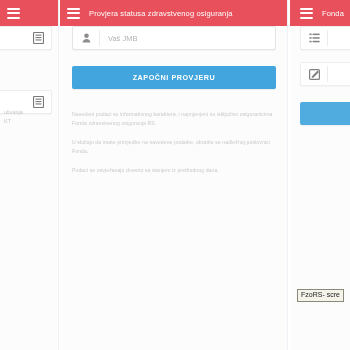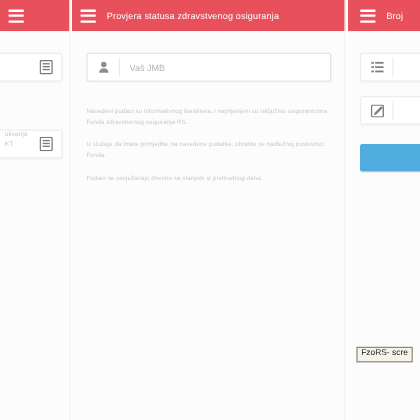--- a/index.html
+++ b/index.html
@@ -91,21 +91,21 @@
     white-space: nowrap;
     color: #ffffff;
     font-weight: 400;
     overflow: hidden;
   }
 
   
   .panel-body {
     background: #fcfcfc;
     height: 324px;
-    padding: 18px 12px 0 12px;
+    padding: 0 12px 0 12px;
     box-sizing: border-box;
     position: relative;
   }
   .panel-left .panel-body,
   .panel-right .panel-body {
     padding-left: 0;
     padding-right: 0;
   }
 
   
@@ -324,20 +324,21 @@
             <path d="M0.6 9.6c0-2.3 1.8-3.7 3.9-3.7s3.9 1.4 3.9 3.7z" fill="#8d8d8d"></path>
           </svg>
         </div>
         <div class="field-divider"></div>
         <input class="field-input" type="text" placeholder="Vaš JMB" style="">
       </div>
 
       
 
       
+      <button class="btn-primary">ZAPOČNI PROVJERU</button>
 
       
       <div class="notes">
         <p>Navedeni podaci su informativnog karaktera, i najmjenjeni su isključivo osiguranicima Fonda zdravstvenog osiguranja RS.</p>
         <p>U slučaju da imate primjedbe na navedene podatke, obratite se nadležnoj poslovnici Fonda.</p>
         <p>Podaci se osvježavaju dnevno sa stanjem iz prethodnog dana.</p>
       </div>
 
     </div>
   </div>
@@ -345,21 +346,21 @@
   <div class="panel-gap"></div>
 
   <div class="panel panel-right">
     <div class="edge-sliver"></div>
     <div class="appbar appbar-right" style="padding-left:10px;">
       <div class="hamburger">
         <span></span>
           <span></span>
           <span></span>
       </div>
-      <div class="appbar-title">Broj</div>
+      <div class="appbar-title">Fonda</div>
     </div>
 
     <div class="panel-body">
 
       <div class="side-row">
         <div class="field-icon">
           <svg width="11" height="10" viewBox="0 0 11 10" aria-hidden="true">
             <rect x="0.4" y="0.6" width="2.2" height="1.5" fill="#777777"></rect>
             <rect x="3.6" y="0.6" width="7" height="1.5" fill="#777777"></rect>
             <rect x="0.4" y="4.2" width="2.2" height="1.5" fill="#777777"></rect>

